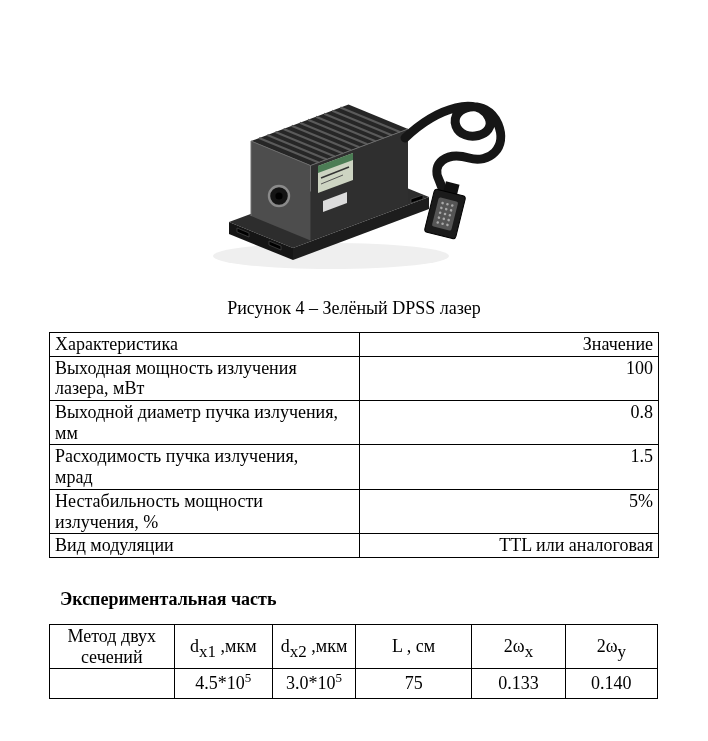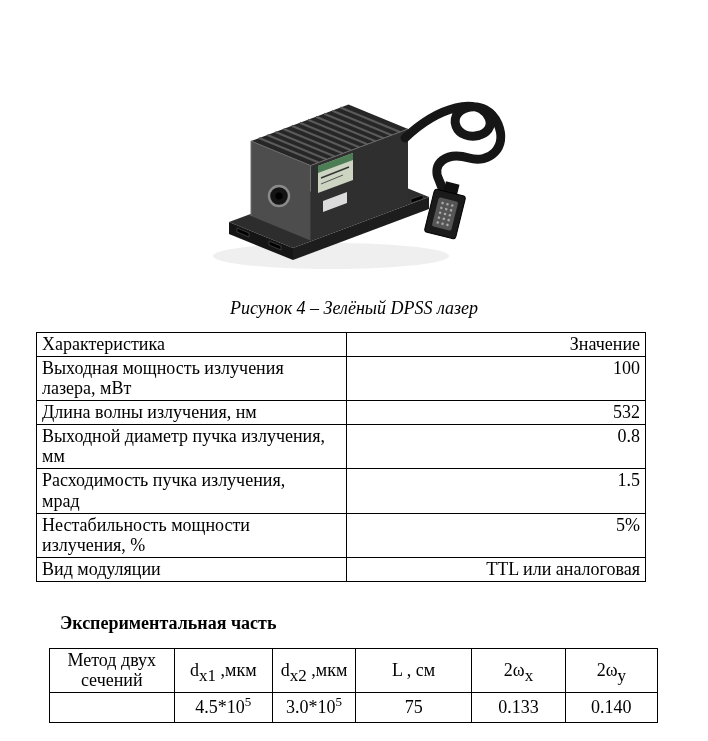--- a/index.html
+++ b/index.html
@@ -16,34 +16,33 @@
   }
   .figure-wrap {
     width: 327px;
     height: 232px;
     margin: 56px auto 0 auto;
   }
   .caption {
     text-align: center;
     font-size: 18px;
     margin-top: 10px;
-    font-style: italic;
   }
   table { border-collapse: collapse; table-layout: fixed; }
   td, th {
     border: 1px solid #000;
     font-size: 18px;
     font-weight: normal;
     line-height: 1.15;
     padding: 1px 5px;
     vertical-align: top;
     text-align: left;
     overflow: hidden;
   }
-  .spec-table { width: 609px; margin: 13px 0 0 36px; }
+  .spec-table { width: 609px; margin: 13px 0 0 49px; }
   .spec-table .col-name  { width: 310px; }
   .spec-table .col-value { width: 299px; text-align: right; }
   .pre-line { white-space: pre-line; }
   .section-heading {
     font-size: 18px;
     font-weight: bold;
     margin: 31px 0 6px 60px;
   }
   .exp-table { width: 609px; margin: 14px 0 0 49px; }
   .exp-table th, .exp-table td {
@@ -155,24 +154,20 @@
       <tr>
         <td class="col-name">Характеристика</td>
         <td class="col-value">Значение</td>
       </tr>
       <tr>
         <td class="col-name pre-line">Выходная мощность излучения
 лазера, мВт</td>
         <td class="col-value">100</td>
       </tr>
       <tr>
-        <td class="col-name pre-line">Длина волны излучения, нм</td>
-        <td class="col-value">532</td>
-      </tr>
-      <tr>
         <td class="col-name pre-line">Выходной диаметр пучка излучения,
 мм</td>
         <td class="col-value">0.8</td>
       </tr>
       <tr>
         <td class="col-name pre-line">Расходимость пучка излучения,
 мрад</td>
         <td class="col-value">1.5</td>
       </tr>
       <tr>

